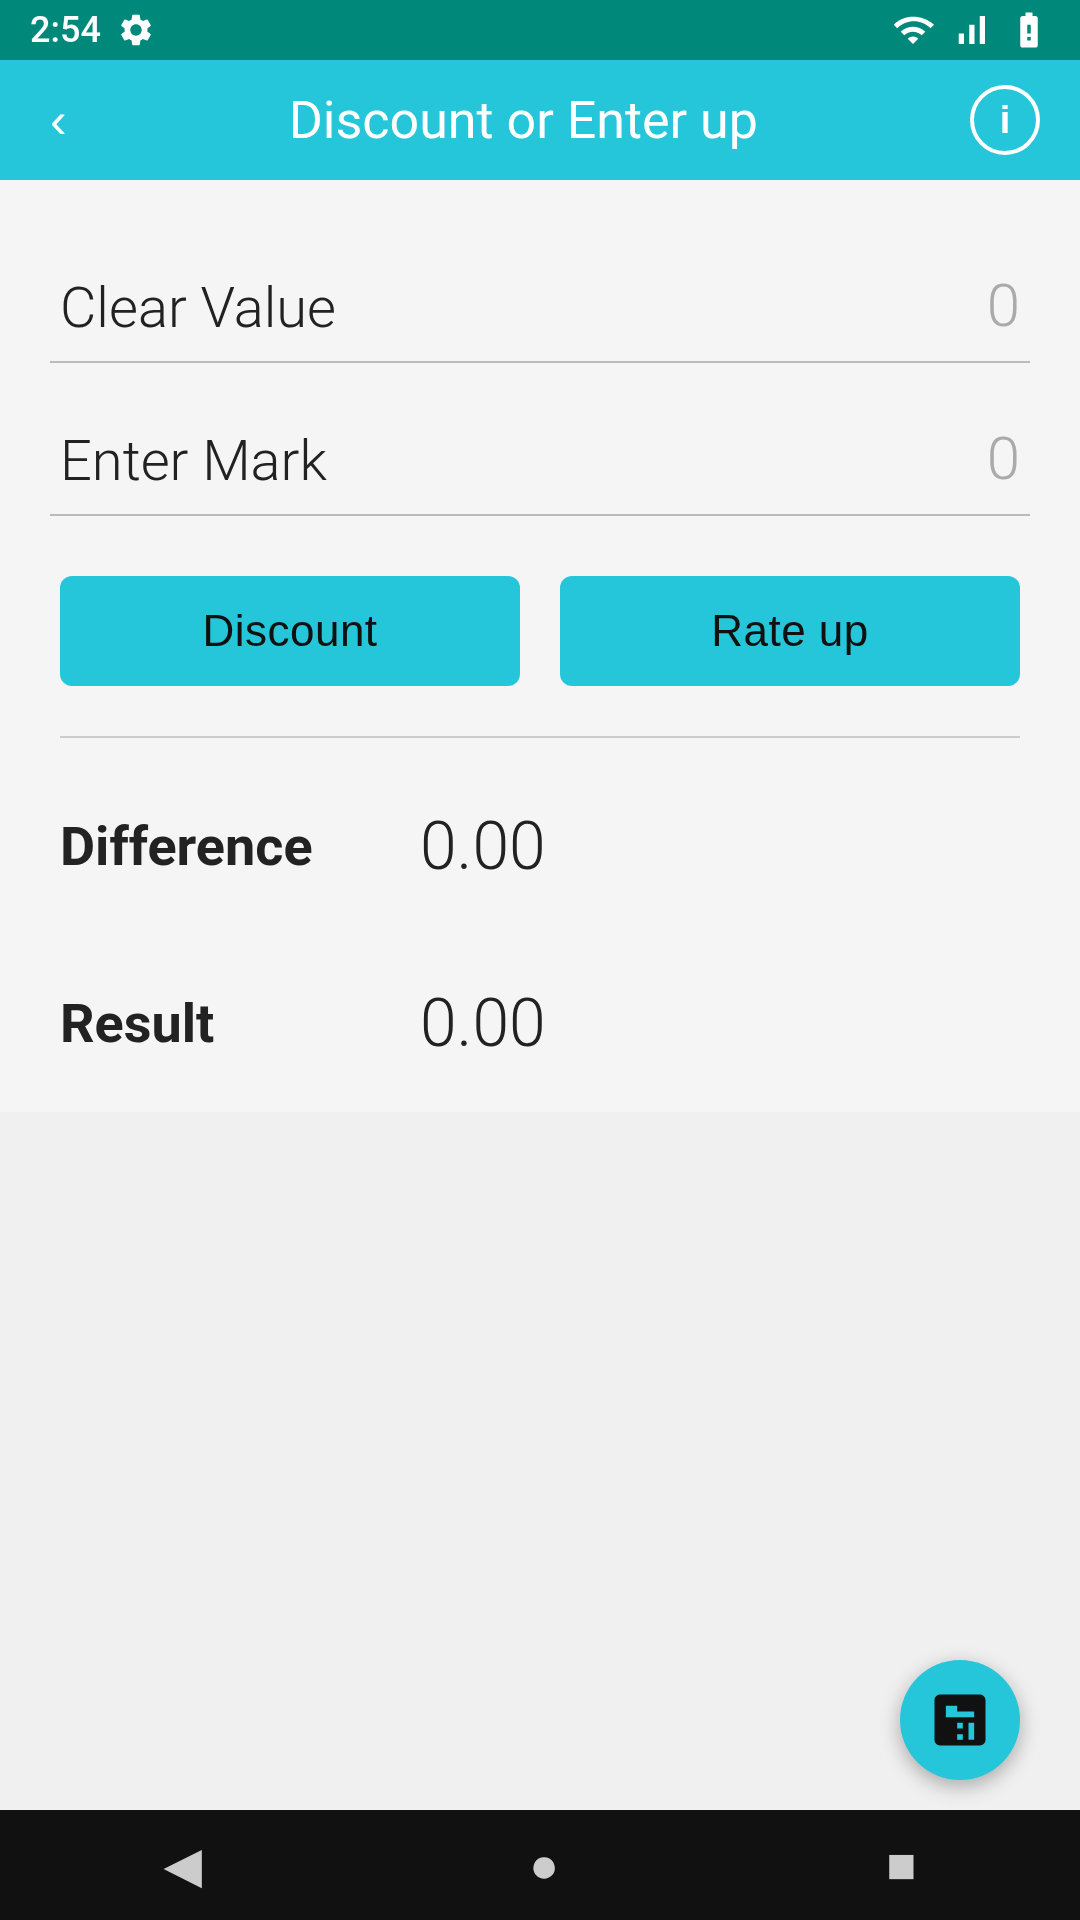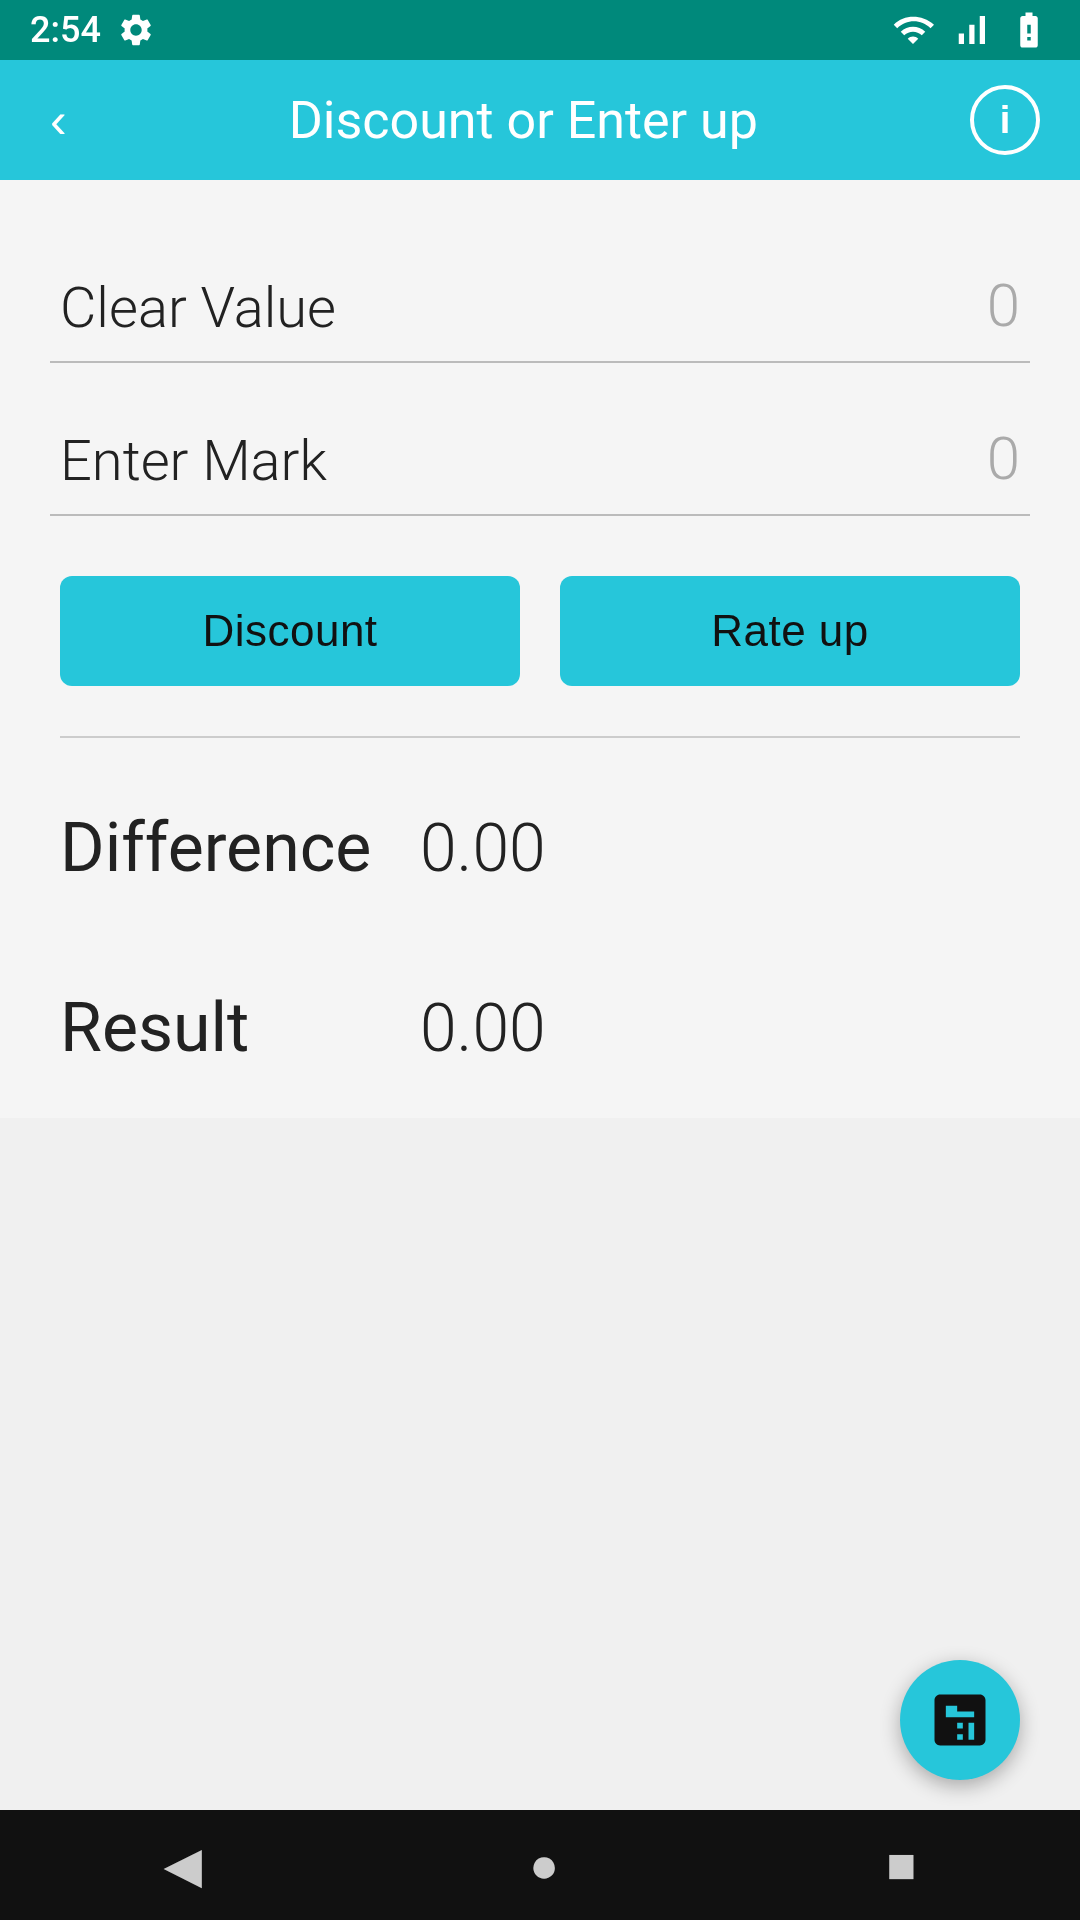--- a/index.html
+++ b/index.html
@@ -156,23 +156,23 @@
       padding: 20px 10px 0 10px;
     }
 
     .result-row {
       display: flex;
       align-items: center;
       padding: 50px 0;
     }
 
     .result-label {
-      font-size: 68px;
+      font-size: 54px;
       color: #222;
-      font-weight: 400;
+      font-weight: 700;
       width: 360px;
     }
 
     .result-value {
       font-size: 66px;
       color: #222;
       font-weight: 300;
     }
 
     

